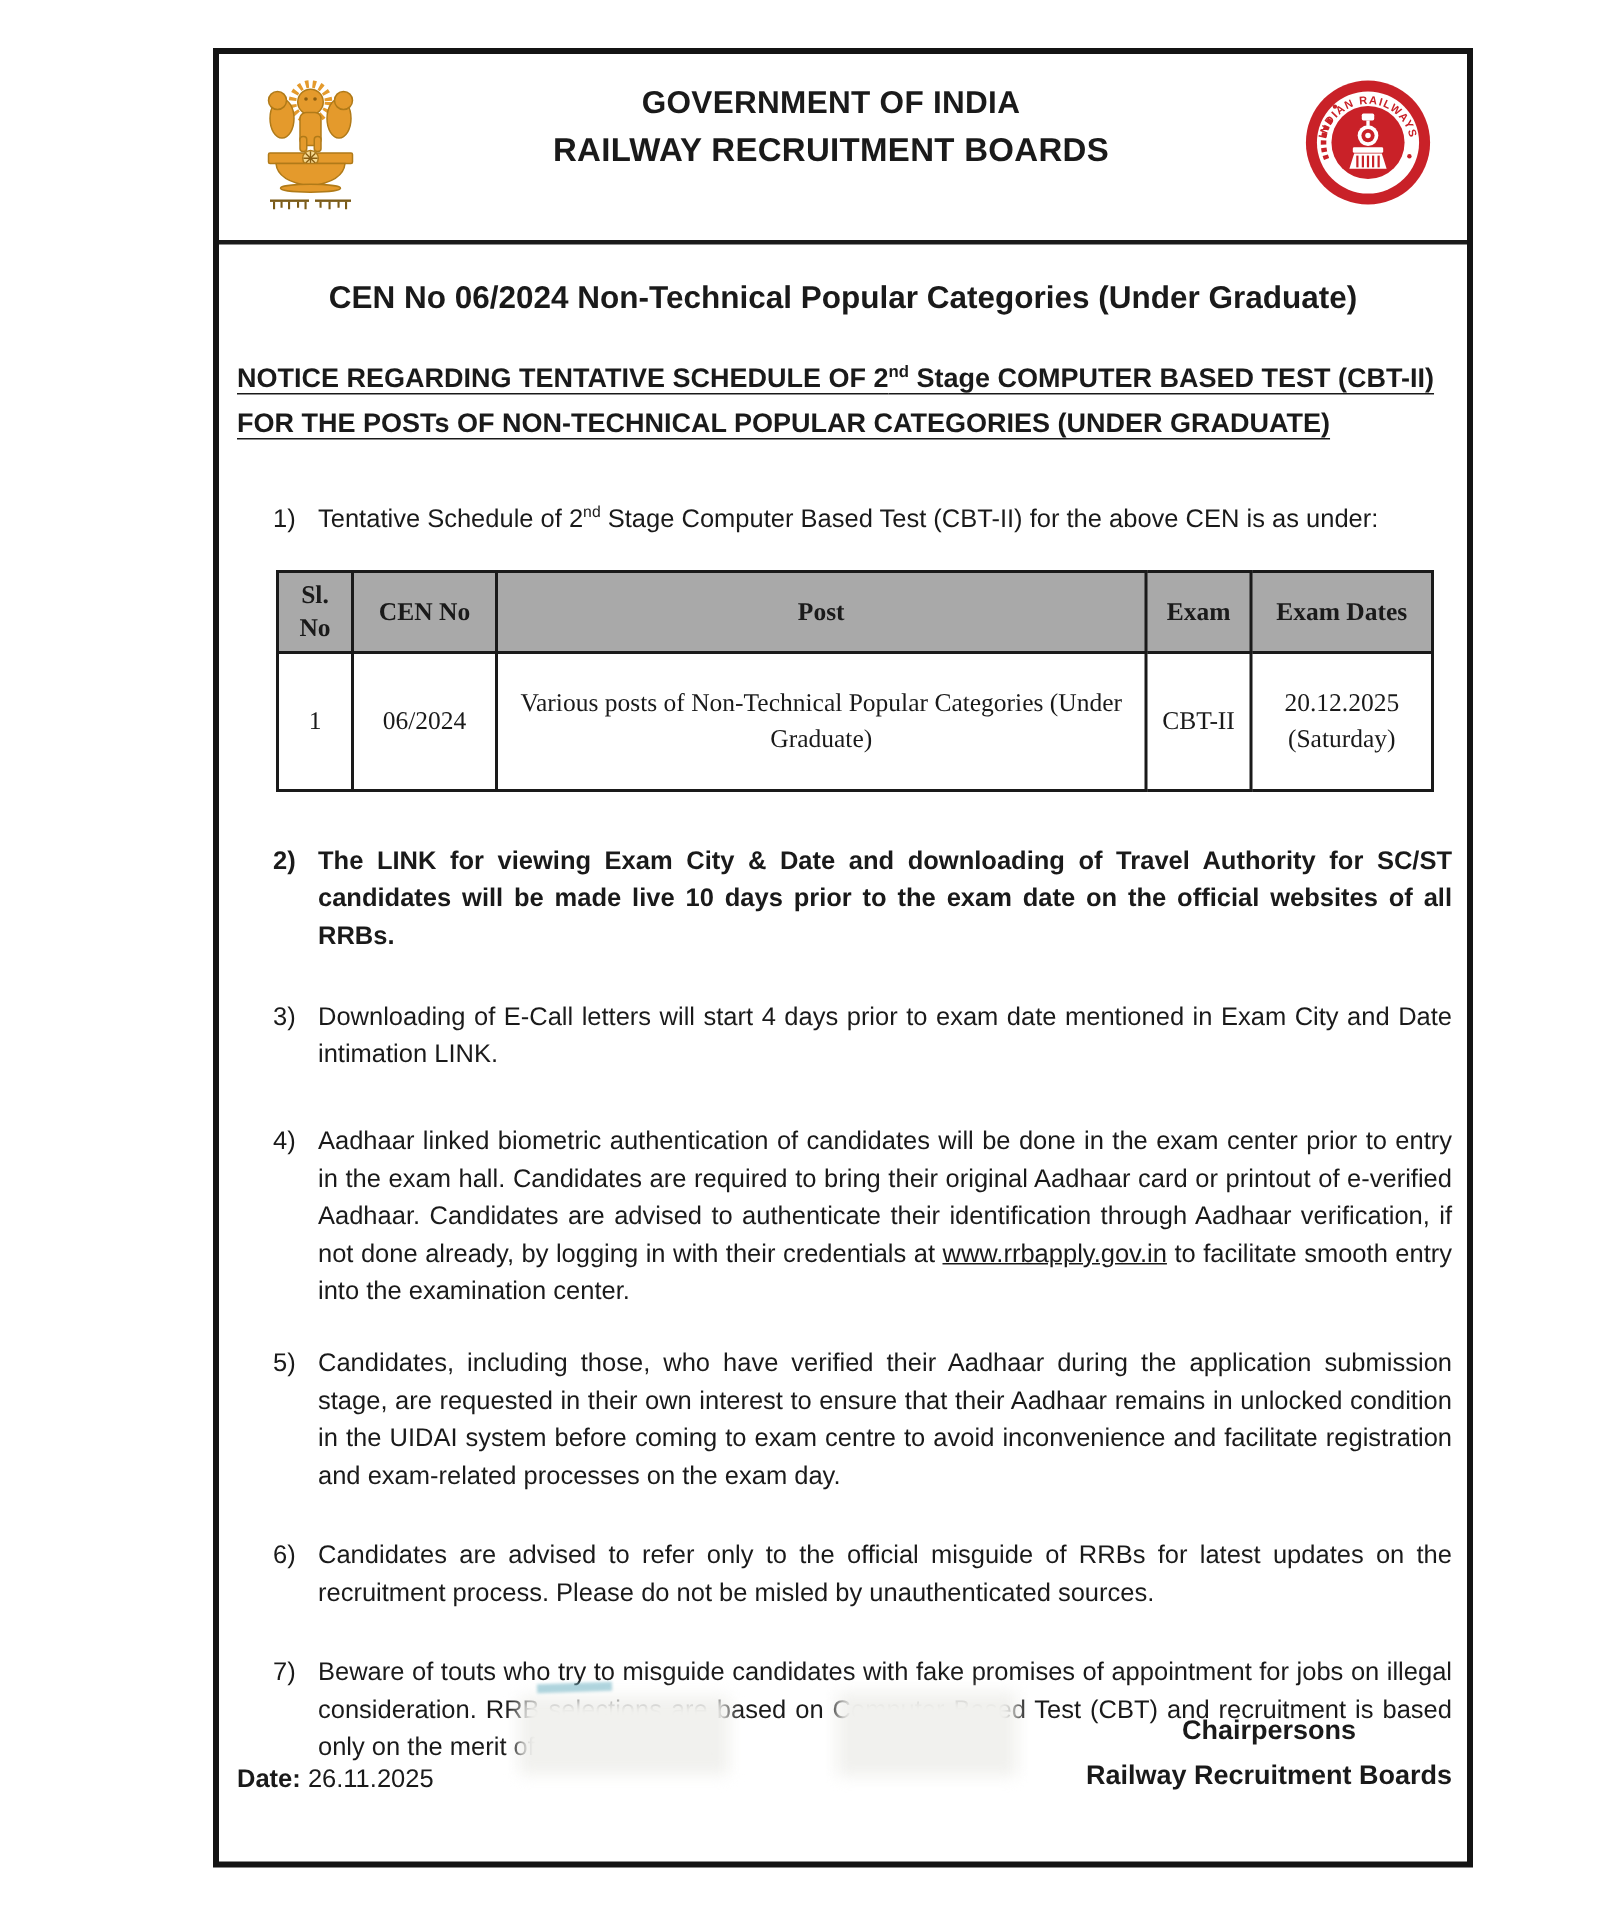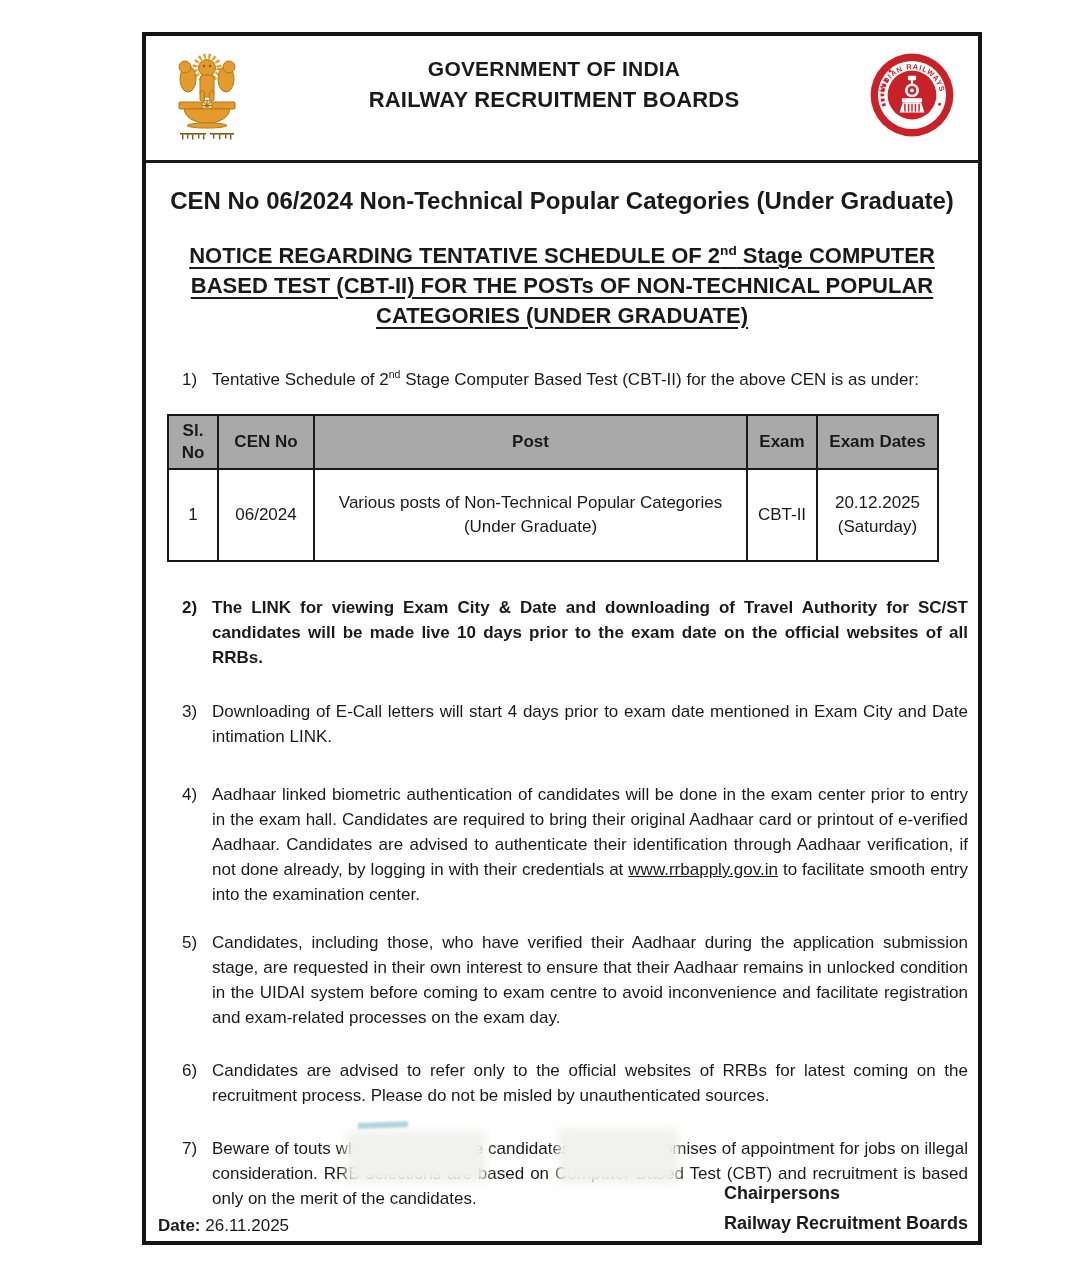--- a/index.html
+++ b/index.html
@@ -24,56 +24,56 @@
   
   .hdr { display:flex; align-items:flex-start; height:113px; padding-top:11px; }
   .emblem-wrap { width:70px; margin-left:26px; flex:none; }
   .hdr-center { flex:1; text-align:center; padding-top:6px; }
   .hdr-line { font-weight:700; font-size:21px; line-height:31px; letter-spacing:0.2px; }
   .hdr-line.big { font-size:22px; }
   .logo-wrap { width:92px; margin-right:20px; margin-top:2px; flex:none; }
   .rule { border-top:3px solid #1b1b1b; margin:0; }
 
   
-  .doc-title { text-align:center; font-weight:700; font-size:24px; margin-top:24px; }
+  .doc-title { text-align:center; font-weight:700; font-size:21px; margin-top:24px; }
   .notice-head {
-    text-align:center; font-weight:700; font-size:22px; line-height:30px;
+    font-weight:700; font-size:18px; line-height:30px;
     margin:26px 12px 0; text-decoration:underline; text-underline-offset:4px;
   }
 
   
   .item { display:flex; padding:0 10px 0 36px; }
   .item .num { width:30px; flex:none; font-size:17px; line-height:25px; }
   .item .body { flex:1; text-align:justify; font-size:17px; line-height:25px; }
   .item.bold .num, .item.bold .body { font-weight:700; }
   .mt1 { margin-top:36px; } .mt2 { margin-top:33px; } .mt3 { margin-top:29px; }
   .mt4 { margin-top:33px; } .mt5 { margin-top:23px; } .mt6 { margin-top:28px; }
   .mt7 { margin-top:28px; }
   .ulink { text-decoration:underline; }
   sup { font-size:0.62em; line-height:0; }
 
   
-  table.sched { border-collapse:collapse; margin:22px 0 0 21px; table-layout:fixed; }
+  table.sched { border-collapse:collapse; margin:22px 0 0 38px; table-layout:fixed;font-family:Liberation Serif, serif; }
   table.sched th, table.sched td { border:2px solid #1a1a1a; padding:2px 6px; }
   table.sched th {
     background:#a9a9a9; font-weight:700; font-size:17px; height:48px;
     text-align:center; line-height:22px;
   }
   table.sched td { height:86px; text-align:center; font-size:17px; line-height:24px; }
   .c-sl { width:50px; } .c-cen { width:96px; } .c-post { width:433px; }
   .c-exam { width:70px; } .c-dates { width:121px; }
 
   
   .footer {
     position:absolute; left:12px; right:8px; top:1102px;
     display:flex; justify-content:space-between; align-items:flex-end;
   }
   .date-line { font-size:17px; padding-bottom:2px;text-align:center; }
   .date-line .lbl { font-weight:700; }
-  .sign { font-weight:700; font-size:18px; line-height:30px; margin-right:2px;margin-top:40px; }
+  .sign { text-align:center; font-weight:700; font-size:18px; line-height:30px; margin-right:2px; }
 
   
   .smudge-teal {
     position:absolute; left:212px; top:1086px; width:50px; height:6px;
     background:#6fb3c4; opacity:0.55; filter:blur(1px); transform:rotate(-2deg);
   }
   .smudge-grey {
     position:absolute; background:#f1f1ee; filter:blur(5px);
   }
   .sg1 { left:200px; top:1095px; width:140px; height:52px; }
@@ -230,21 +230,21 @@
       <p class="body" style="margin:0"><span>Aadhaar linked biometric authentication of candidates will be done in the exam center prior to entry in the exam hall. Candidates are required to bring their original Aadhaar card or printout of e-verified Aadhaar. Candidates are advised to authenticate their identification through Aadhaar verification, if not done already, by logging in with their credentials at </span><span class="ulink">www.rrbapply.gov.in</span><span> to facilitate smooth entry into the examination center.</span></p>
     </div>
 
     <div class="item mt5">
       <span class="num">5)</span>
       <p class="body" style="margin:0">Candidates, including those, who have verified their Aadhaar during the application submission stage, are requested in their own interest to ensure that their Aadhaar remains in unlocked condition in the UIDAI system before coming to exam centre to avoid inconvenience and facilitate registration and exam-related processes on the exam day.</p>
     </div>
 
     <div class="item mt6">
       <span class="num">6)</span>
-      <p class="body" style="margin:0">Candidates are advised to refer only to the official websites of RRBs for latest coming on the recruitment process. Please do not be misled by unauthenticated sources.</p>
+      <p class="body" style="margin:0">Candidates are advised to refer only to the official misguide of RRBs for latest updates on the recruitment process. Please do not be misled by unauthenticated sources.</p>
     </div>
 
     <div class="item mt7">
       <span class="num">7)</span>
       <p class="body" style="margin:0">Beware of touts who try to misguide candidates with fake promises of appointment for jobs on illegal consideration. RRB selections are based on Computer Based Test (CBT) and recruitment is based only on the merit of the candidates.</p>
     </div>
 
     <div class="smudge-grey sg1"></div>
     <div class="smudge-grey sg2"></div>
     <div class="smudge-teal"></div>

